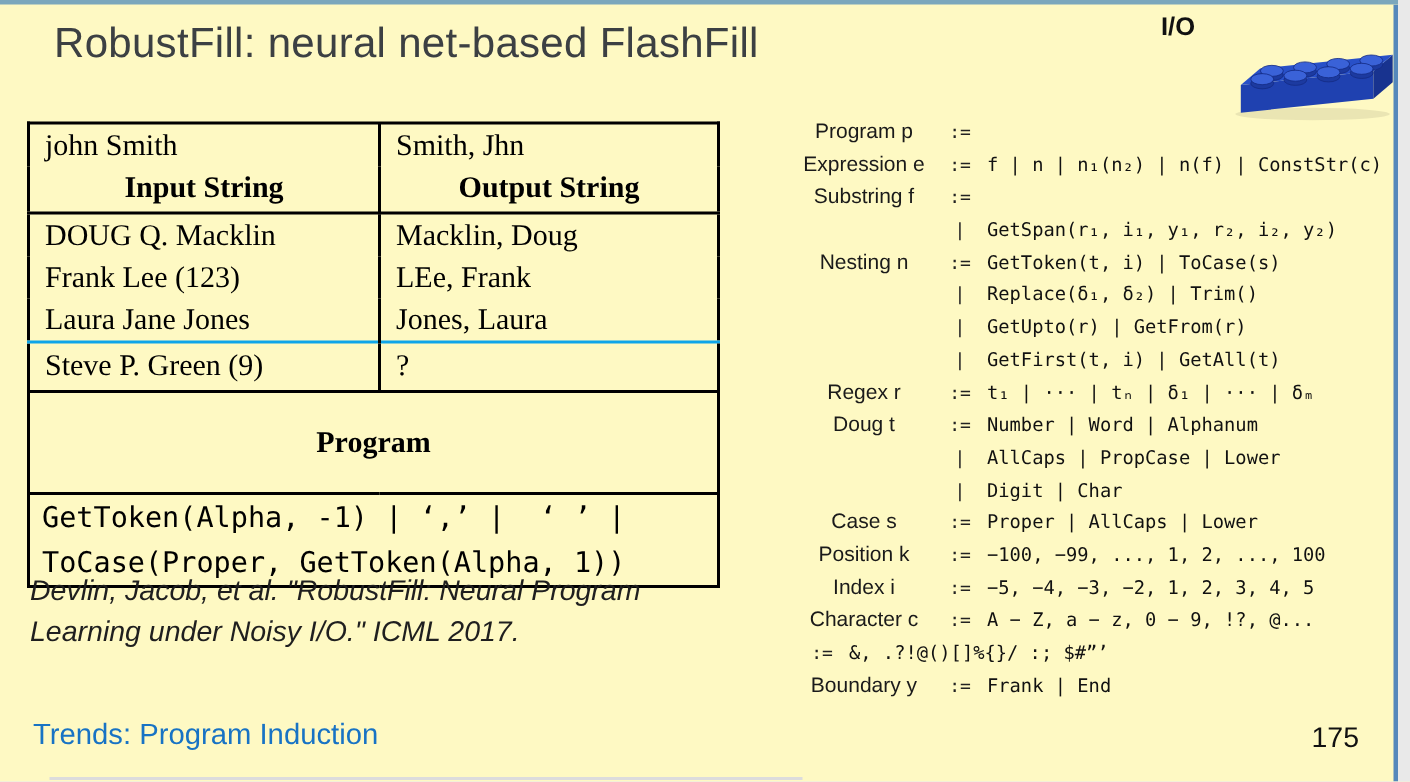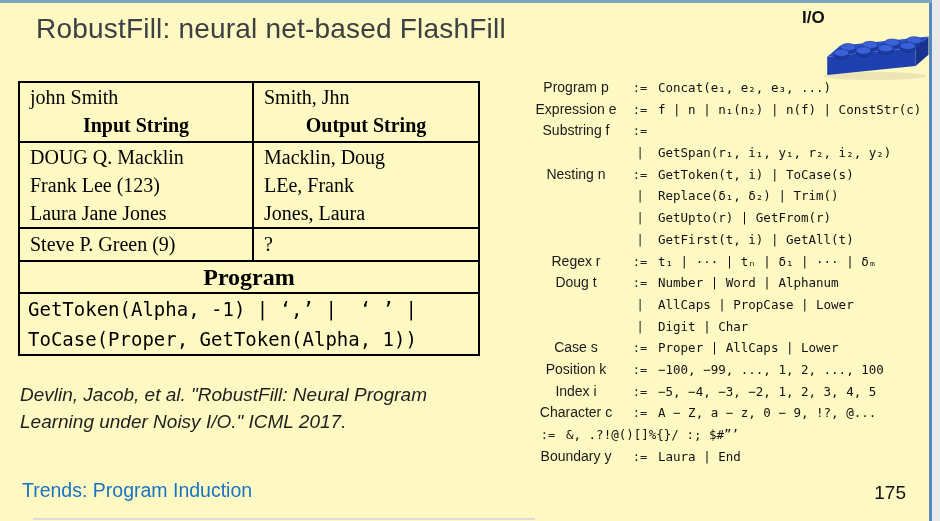--- a/index.html
+++ b/index.html
@@ -6,35 +6,35 @@
   .slide{
     position:relative;width:932px;height:521px;background:#fef9c3;
     font-family:"Liberation Sans",sans-serif;overflow:hidden;
     border-top:3px solid #7ba7bc;box-sizing:border-box;
   }
   .right-border{position:absolute;top:0;right:0;width:3px;height:521px;background:#5588bb;}
   .next-slide-edge{position:absolute;left:33px;top:515px;width:502px;height:2px;background:#dcdcdc;}
 
   .title{position:absolute;left:36px;top:10px;font-size:28px;color:#3c4043;letter-spacing:.2px;}
 
-  .io-label{position:absolute;left:802px;top:5px;font-size:17px;font-weight:bold;color:#111;}
+  .io-label{position:absolute;left:774px;top:5px;font-size:17px;font-weight:bold;color:#111;}
   .lego{position:absolute;left:818px;top:22px;}
 
   
   .extable{position:absolute;left:18px;top:78px;width:462px;border-collapse:collapse;
            font-family:"Liberation Serif",serif;color:#000;}
   .extable, .extable th, .extable td{border:0 solid #000;}
   .extable{border:2px solid #000;}
   .extable th{font-size:20px;font-weight:bold;text-align:center;padding:3px 0 4px 0;border-bottom:2px solid #000;}
   .extable .divide{border-right:2px solid #000;}
   .extable td{font-size:20px;padding:1px 6px 1px 10px;line-height:26px;}
   .extable col.c1{width:234px;}
-  .query-row td{border-top:2px solid #000000;padding-top:2px;padding-bottom:3px;}
+  .query-row td{border-top:2px solid #0ea5e9;padding-top:2px;padding-bottom:3px;}
   .program-head td{border-top:2px solid #000;border-bottom:2px solid #000;
-                   font-weight:bold;text-align:center;font-size:24px;padding:2px 0;}
+                   font-weight:bold;text-align:center;font-size:20px;padding:20px 0;}
   .code-row td{font-family:"DejaVu Sans Mono","Liberation Mono",monospace;
                font-size:19px;white-space:pre;padding:2px 4px 2px 8px;line-height:26px;}
 
   
   .grammar{position:absolute;left:530px;top:74px;width:400px;color:#1a1a1a;}
   .grow{display:flex;align-items:baseline;height:21.7px;line-height:21.7px;}
   .glabel{width:92px;text-align:center;font-family:Liberation Sans, sans-serif;font-size:14px;flex:none;}
   .gop{width:36px;text-align:center;font-family:"DejaVu Sans Mono",monospace;font-size:12px;flex:none;color:#222;}
   .gdef{font-family:"DejaVu Sans Mono","DejaVu Sans",monospace;font-size:12.5px;white-space:pre;color:#111;}
 
@@ -123,21 +123,20 @@
     <tr class="code-row">
       <td colspan="2">ToCase(Proper, GetToken(Alpha, 1))</td>
     </tr>
   </tbody>
     </table>
 
   <div class="grammar">
     <div class="grow">
         <span class="glabel">Program p</span>
         <span class="gop">:=</span>
-        <span class="gdef">Concat(e₁, e₂, e₃, ...)</span>
       </div>
     <div class="grow">
         <span class="glabel">Expression e</span>
         <span class="gop">:=</span>
         <span class="gdef">f | n | n₁(n₂) | n(f) | ConstStr(c)</span>
       </div>
     <div class="grow">
         <span class="glabel">Substring f</span>
         <span class="gop">:=</span>
       </div>
@@ -206,21 +205,21 @@
         <span class="gop">:=</span>
         <span class="gdef">A − Z, a − z, 0 − 9, !?, @...</span>
       </div>
     <div class="grow">
         <span class="gop">:=</span>
         <span class="gdef">&amp;, .?!@()[]%{}/ :; $#”’</span>
       </div>
     <div class="grow">
         <span class="glabel">Boundary y</span>
         <span class="gop">:=</span>
-        <span class="gdef">Laura | End</span>
+        <span class="gdef">Frank | End</span>
       </div>
   </div>
 
   <div class="citation">
     <div>Devlin, Jacob, et al. "RobustFill: Neural Program</div>
     <div>Learning under Noisy I/O." ICML 2017.</div>
   </div>
 
   <div class="footer-section">Trends: Program Induction</div>
   <div class="page-number">175</div>

